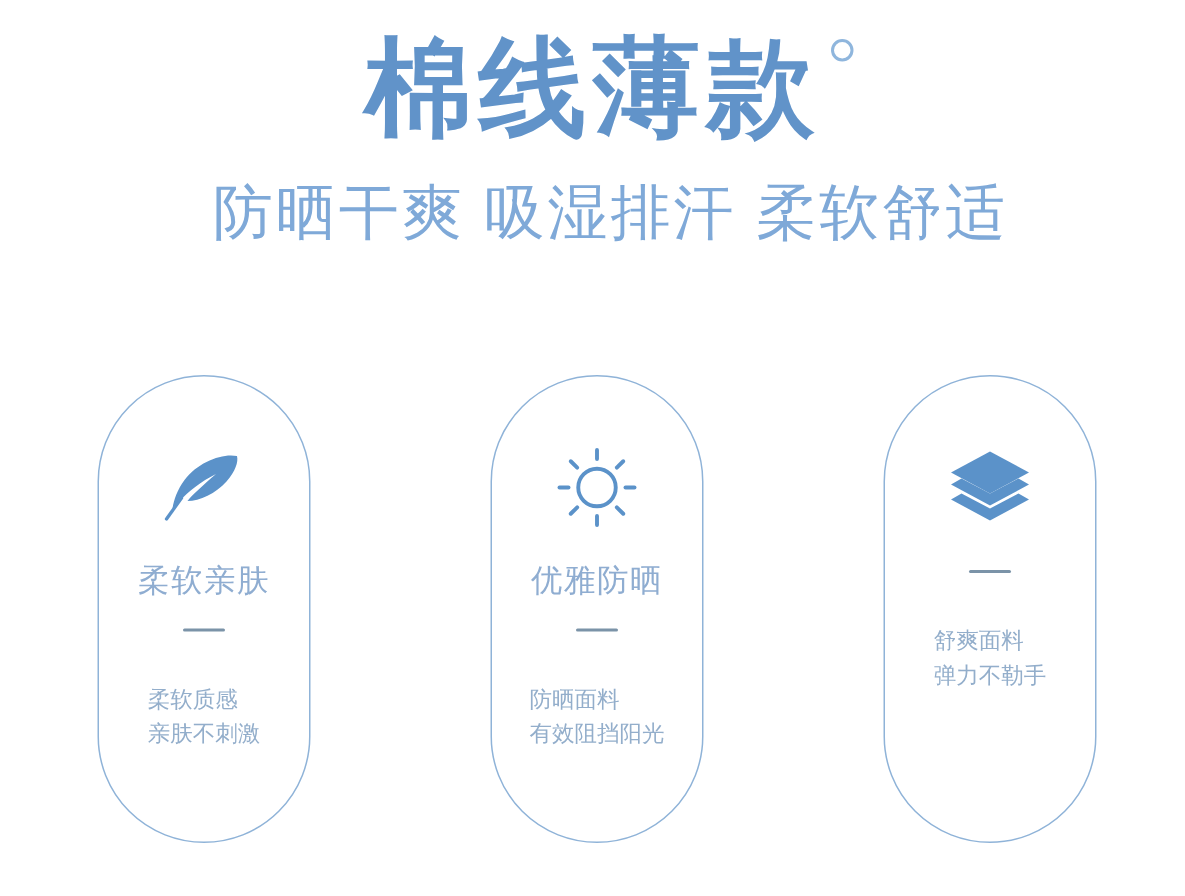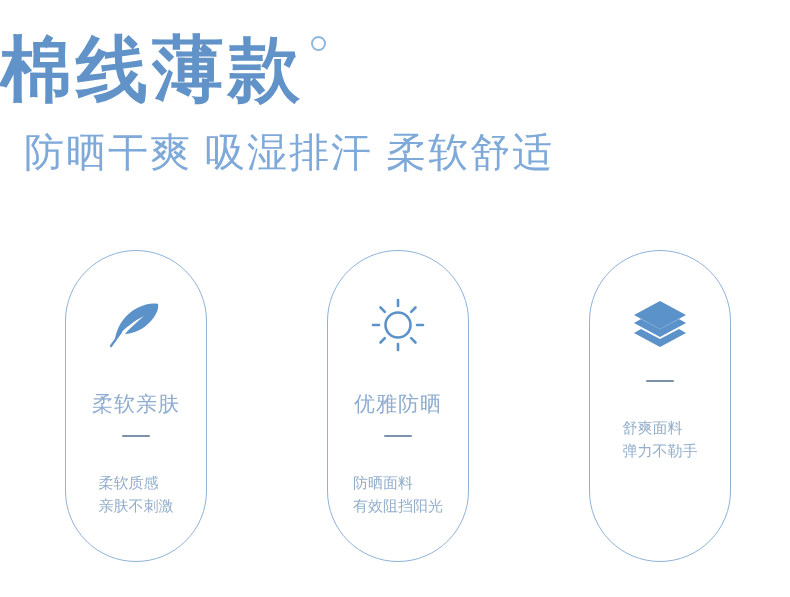--- a/index.html
+++ b/index.html
@@ -16,21 +16,22 @@
   }
   .page {
     width: 790px;
     height: 597px;
     position: relative;
     background: #ffffff;
   }
 
   
   .header {
-    padding-top: 32px;
+    padding-top: 22px;
+    text-align: center;
   }
   .main-title-wrap {
     display: inline-block;
     position: relative;
     line-height: 1;
   }
   .main-title {
     font-size: 72px;
     font-weight: 700;
     color: #6193c9;
@@ -79,21 +80,21 @@
     align-items: center;
   }
   .card-icon {
     height: 72px;
     margin-top: 38px;
     display: flex;
     align-items: center;
     justify-content: center;
   }
   .card-title {
-    margin-top: 30px;
+    margin-top: 14px;
     font-size: 21px;
     color: #8fadd1;
     letter-spacing: 1px;
     line-height: 1.2;
     white-space: nowrap;
   }
   .card-divider {
     margin-top: 19px;
     width: 28px;
     height: 2px;

